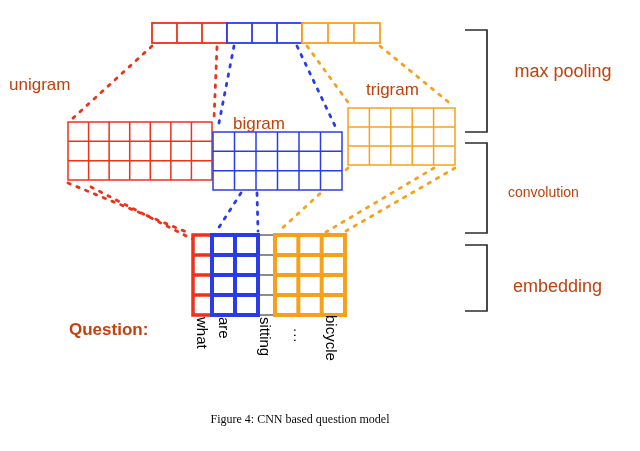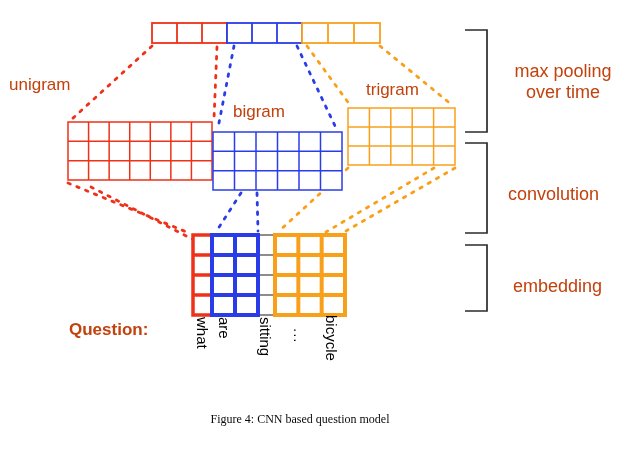--- a/index.html
+++ b/index.html
@@ -4,24 +4,24 @@
 <style>
   html,body{margin:0;padding:0;}
   body{
     width:640px;height:451px;position:relative;background:#ffffff;
     font-family:"Liberation Sans", sans-serif;overflow:hidden;
   }
   #stage{position:absolute;left:0;top:0;width:640px;height:451px;}
   #diagram{position:absolute;left:0;top:0;}
   .lbl{position:absolute;color:#c2410c;font-size:17px;white-space:nowrap;}
   #lbl-unigram{left:9px;top:75px;}
-  #lbl-bigram{left:233px;top:102px;}
+  #lbl-bigram{left:233px;top:114px;}
   #lbl-trigram{left:366px;top:80px;}
   #lbl-maxpool{left:497px;top:61px;width:132px;text-align:center;font-size:18px;line-height:21px;}
-  #lbl-convolution{left:508px;top:184px;font-size:18px;}
+  #lbl-convolution{left:508px;top:184px;font-size:14px;}
   #lbl-embedding{left:513px;top:276px;font-size:18px;}
   #lbl-question{left:69px;top:320px;font-weight:bold;font-size:17px;}
   .word{
     position:absolute;font-size:15px;line-height:15px;color:#000;
     transform:rotate(90deg);transform-origin:0 0;white-space:nowrap;
   }
   #word-0{left:210px;top:317px;}
   #word-1{left:232px;top:317px;}
   #word-2{left:273px;top:317px;}
   #word-3{left:307px;top:328px;letter-spacing:1px;}
@@ -111,21 +111,20 @@
       <path d="M465,143 H487 V233 H465" fill="none" stroke="#2b2b2b" stroke-width="1.7"></path>
       <path d="M465,245 H487 V311 H465" fill="none" stroke="#2b2b2b" stroke-width="1.7"></path>
     </svg>
 
   <div class="lbl" id="lbl-unigram">unigram</div>
   <div class="lbl" id="lbl-bigram">bigram</div>
   <div class="lbl" id="lbl-trigram">trigram</div>
 
   <div class="lbl" id="lbl-maxpool">
     <span>max pooling</span><br>
-    <span>over time</span>
   </div>
   <div class="lbl" id="lbl-convolution">convolution</div>
   <div class="lbl" id="lbl-question">Question:</div>
 
   <div class="lbl" id="lbl-embedding">embedding</div>
 
   <div class="word" id="word-0">what</div>
   <div class="word" id="word-1">are</div>
   <div class="word" id="word-2">sitting</div>
   <div class="word" id="word-3">...</div>

